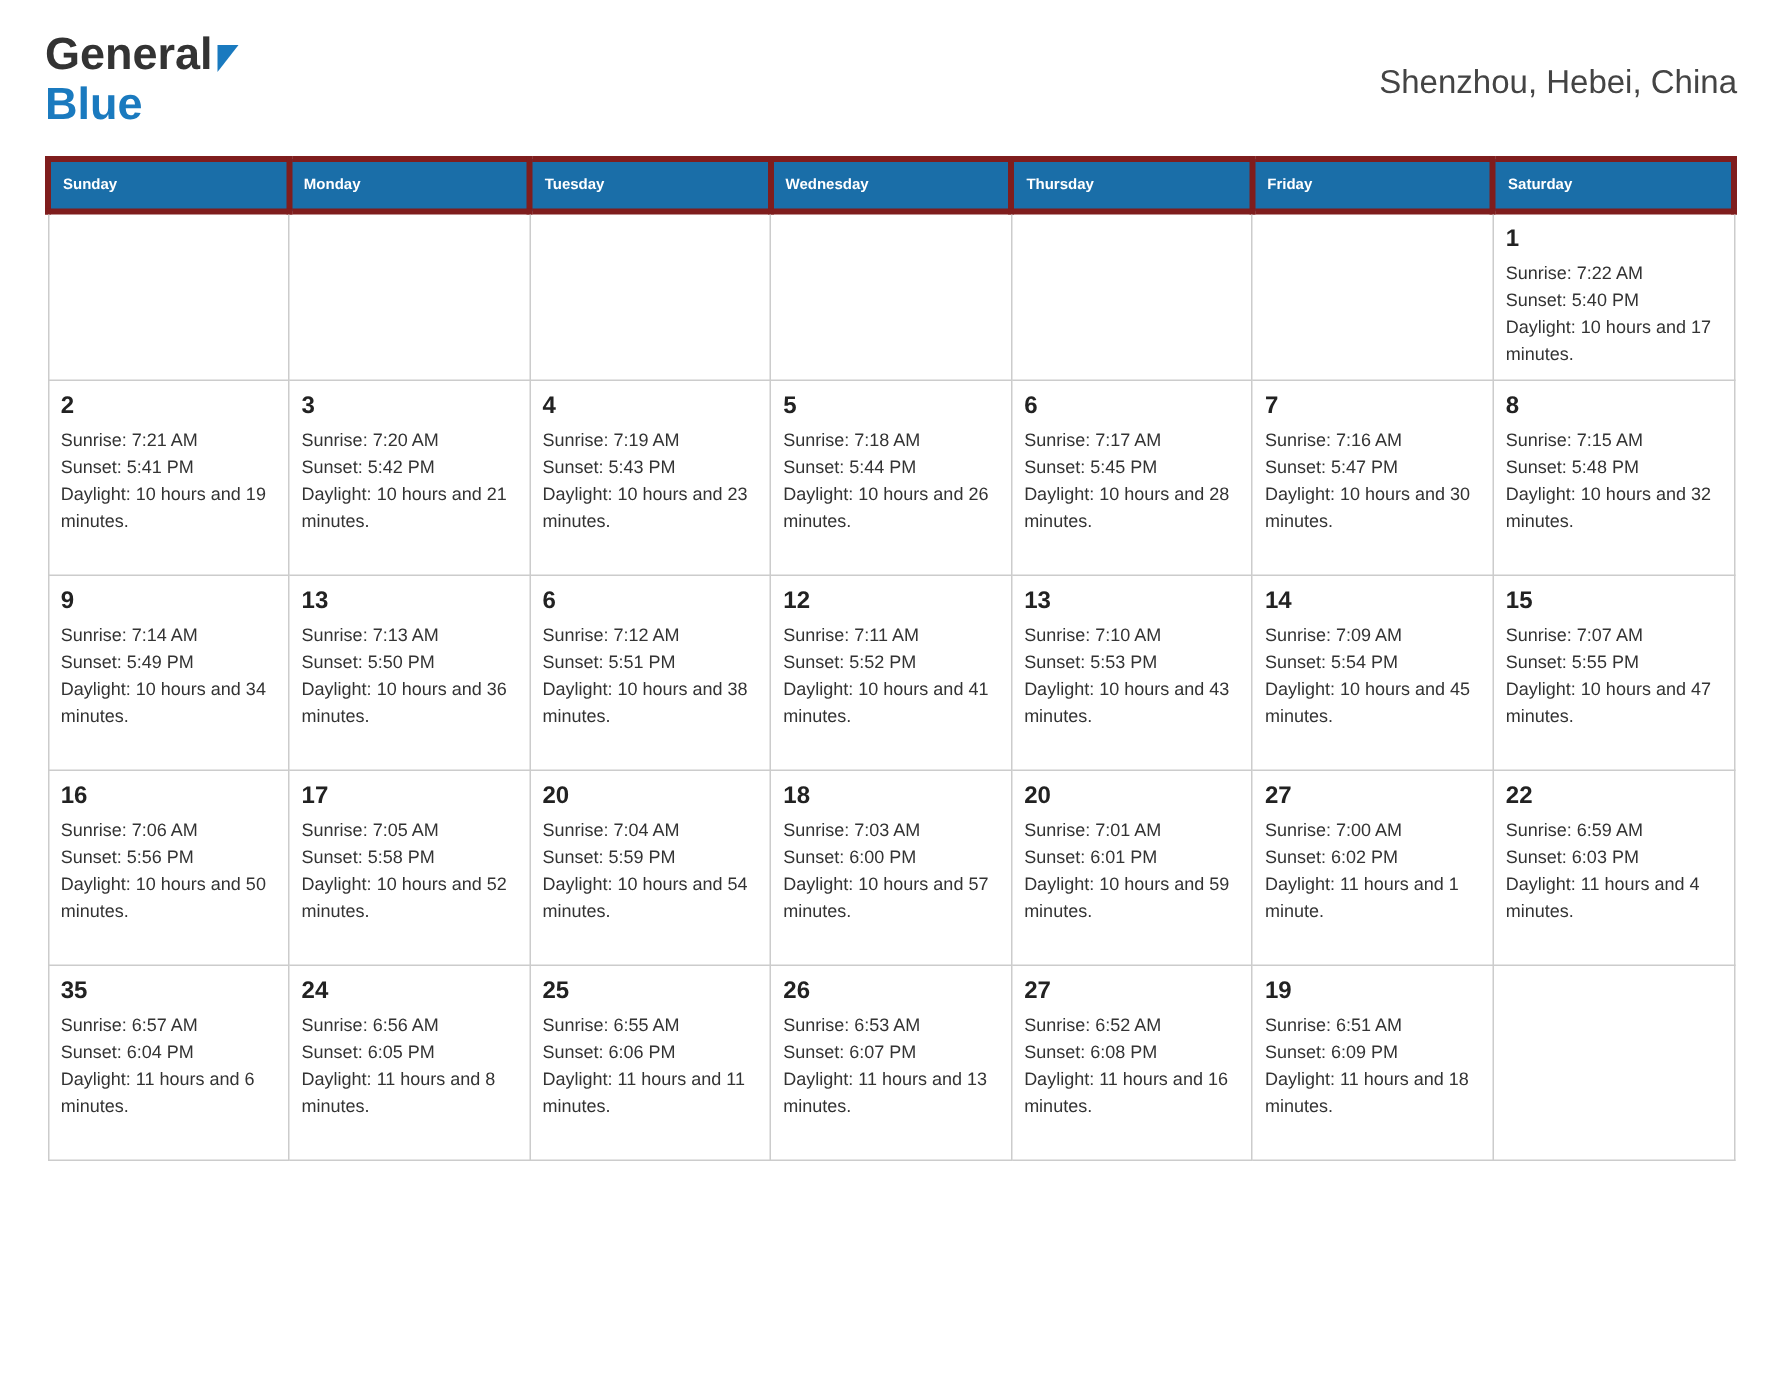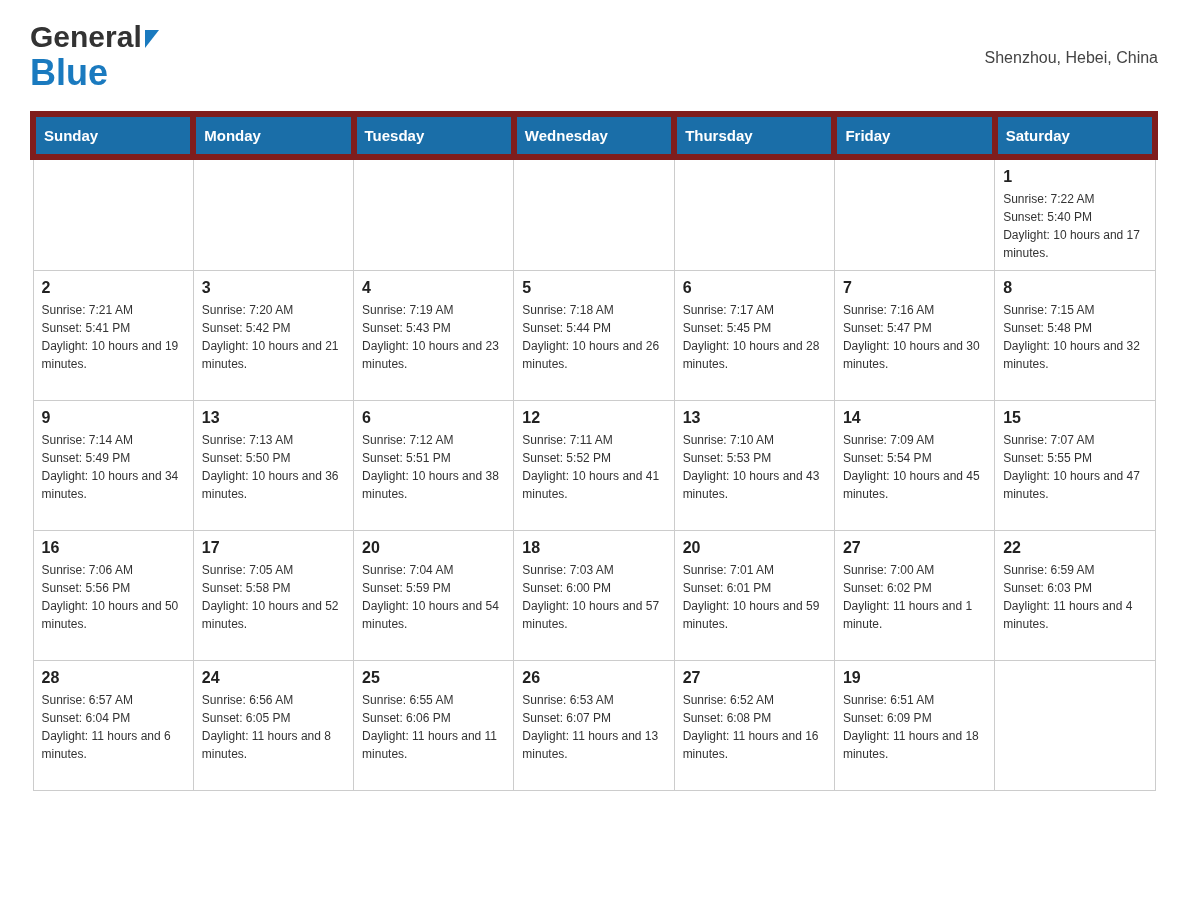--- a/index.html
+++ b/index.html
@@ -19,39 +19,39 @@
     .title-block {
       text-align: right;
     }
     .title-block h1 {
       font-size: 52px;
       font-weight: bold;
       color: #222;
       line-height: 1.1;
     }
     .title-block h2 {
-      font-size: 16px;
+      font-size: 22px;
       font-weight: normal;
       color: #444;
       margin-top: 4px;
     }
     
     .calendar {
       width: 100%;
       border-collapse: collapse;
       table-layout: fixed;
     }
     .calendar thead th {
       background-color: #1a6ea8;
       color: #fff;
-      font-size: 15px;
+      font-size: 10px;
       font-weight: bold;
       padding: 10px 8px;
       text-align: left;
-      border: 6px solid #7f1d1d;
+      border: 4px solid #7f1d1d;
     }
     .calendar tbody td {
       border: 1px solid #ccc;
       vertical-align: top;
       padding: 8px 8px;
       font-size: 12.5px;
       color: #333;
       background: #fff;
       min-height: 100px;
       height: 130px;
@@ -92,21 +92,21 @@
     .logo-triangle {
       width: 0;
       height: 0;
       border-style: solid;
       border-width: 18px 14px 0 0;
       border-color: #1a7abf transparent transparent transparent;
       margin-left: 3px;
       margin-top: 5px;
     }
     .logo-blue-text {
-      font-size: 36px;
+      font-size: 30px;
       font-weight: bold;
       color: #1a7abf;
     }
   </style>
 </head>
 <body>
 
 <div class="header">
   <div class="logo-wrapper">
     <div class="logo-row1">
@@ -230,21 +230,21 @@
           <span class="day-number">27</span>
           <div class="day-info">Sunrise: 7:00 AM<br>Sunset: 6:02 PM<br>Daylight: 11 hours and 1 minute.</div>
         </td>
         <td>
           <span class="day-number">22</span>
           <div class="day-info">Sunrise: 6:59 AM<br>Sunset: 6:03 PM<br>Daylight: 11 hours and 4 minutes.</div>
         </td>
       </tr>
       <tr>
         <td>
-          <span class="day-number">28</span>
+          <span class="day-number">35</span>
           <div class="day-info">Sunrise: 6:57 AM<br>Sunset: 6:04 PM<br>Daylight: 11 hours and 6 minutes.</div>
         </td>
         <td>
           <span class="day-number">24</span>
           <div class="day-info">Sunrise: 6:56 AM<br>Sunset: 6:05 PM<br>Daylight: 11 hours and 8 minutes.</div>
         </td>
         <td>
           <span class="day-number">25</span>
           <div class="day-info">Sunrise: 6:55 AM<br>Sunset: 6:06 PM<br>Daylight: 11 hours and 11 minutes.</div>
         </td>

